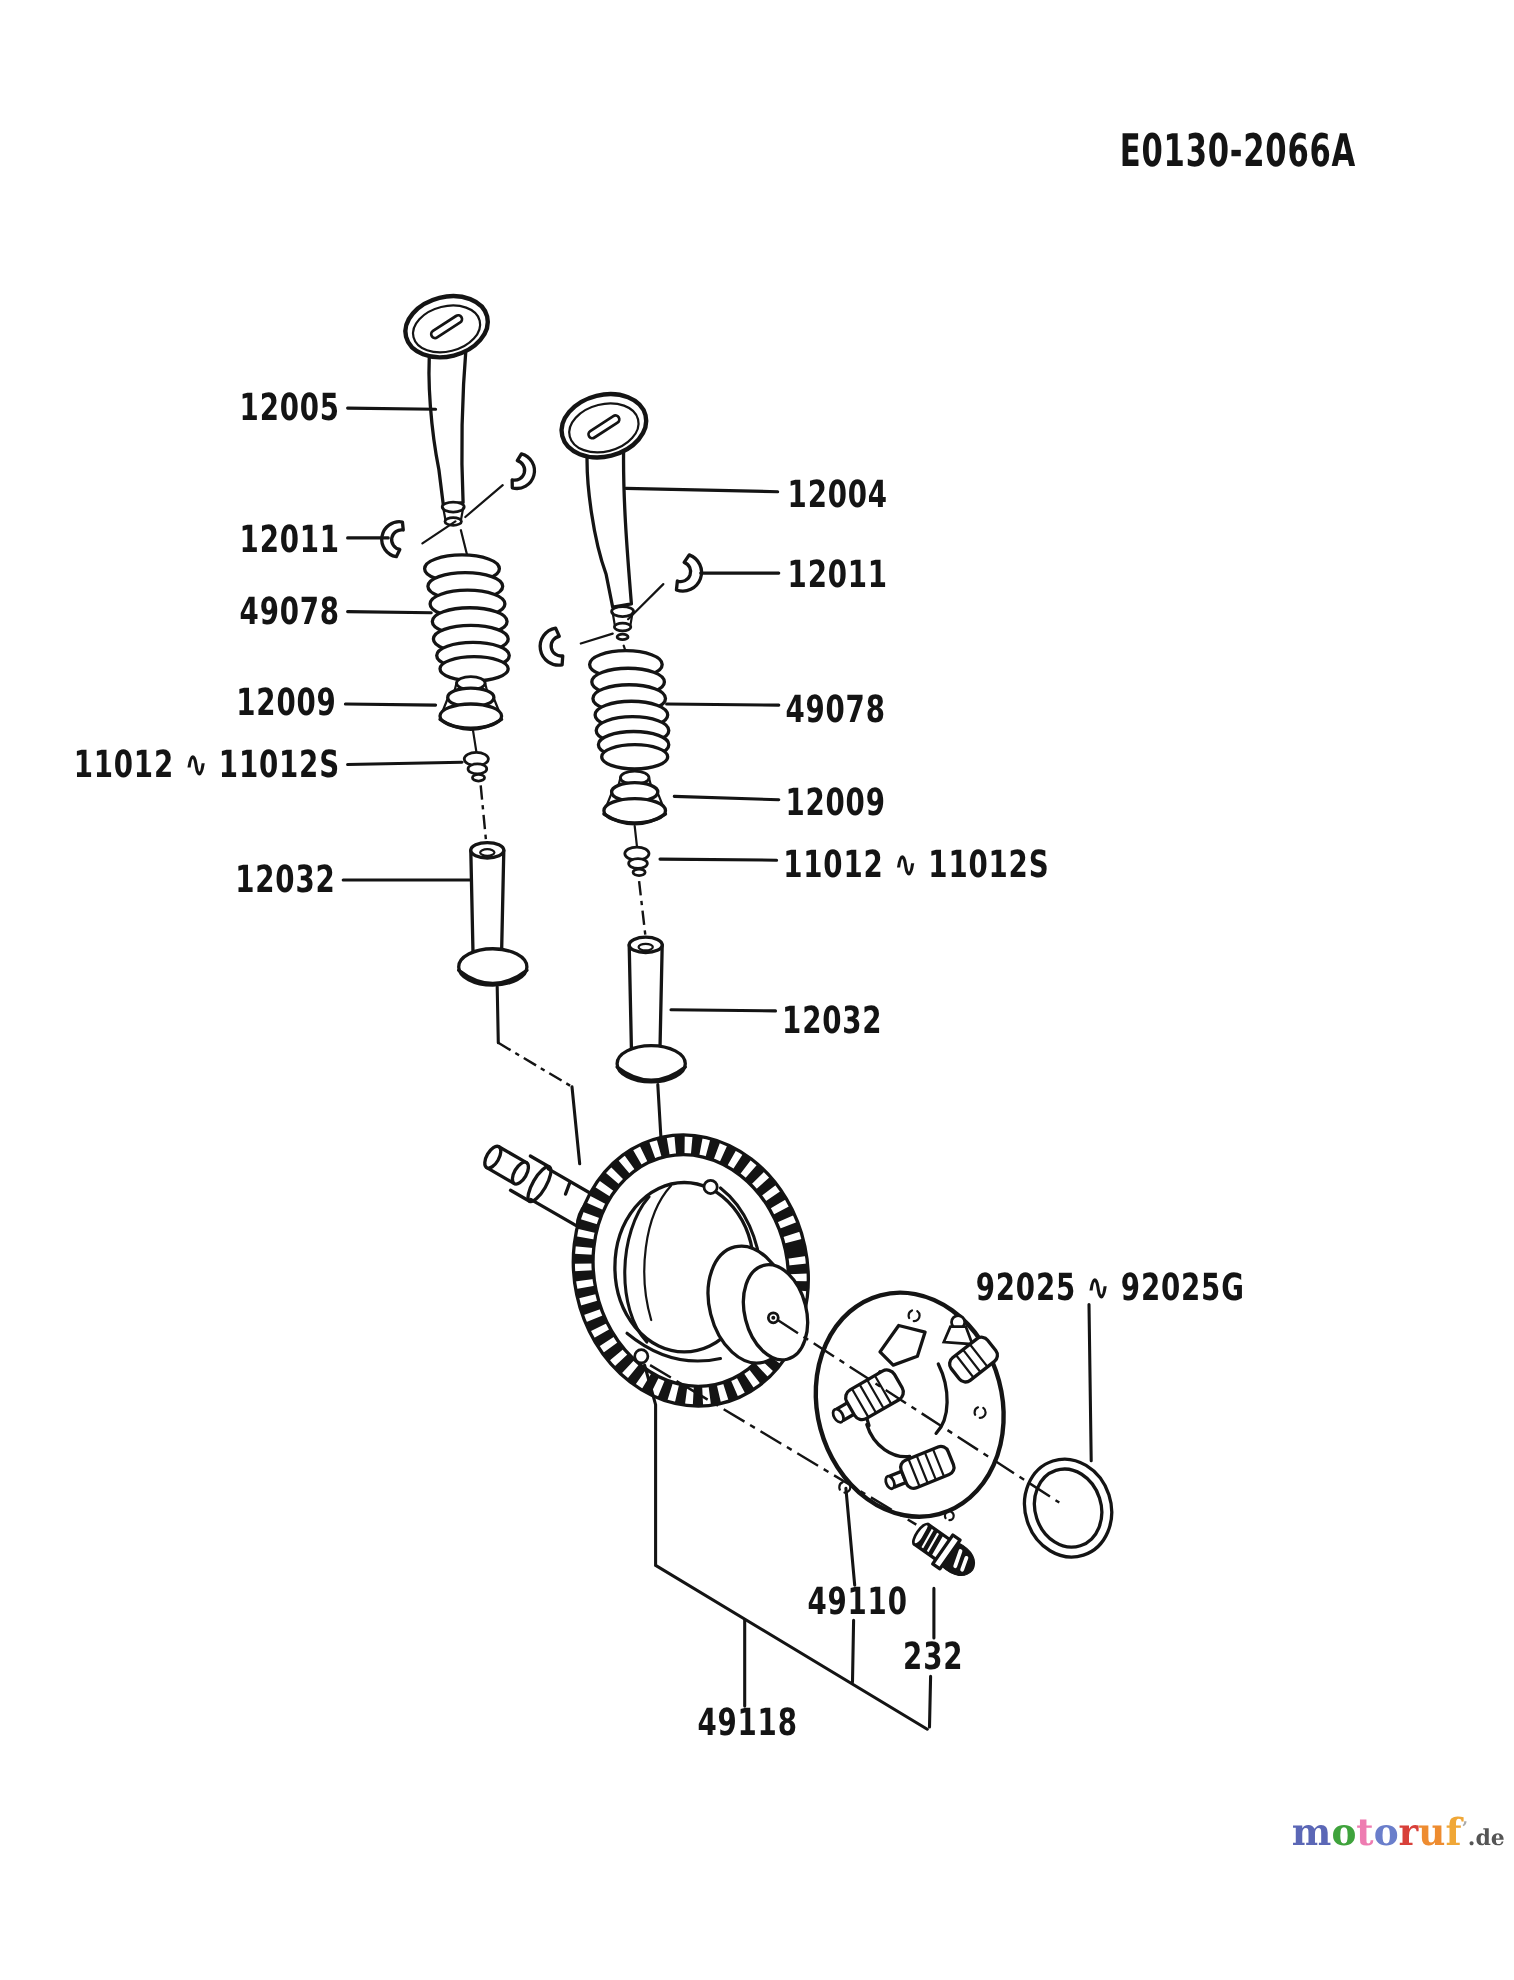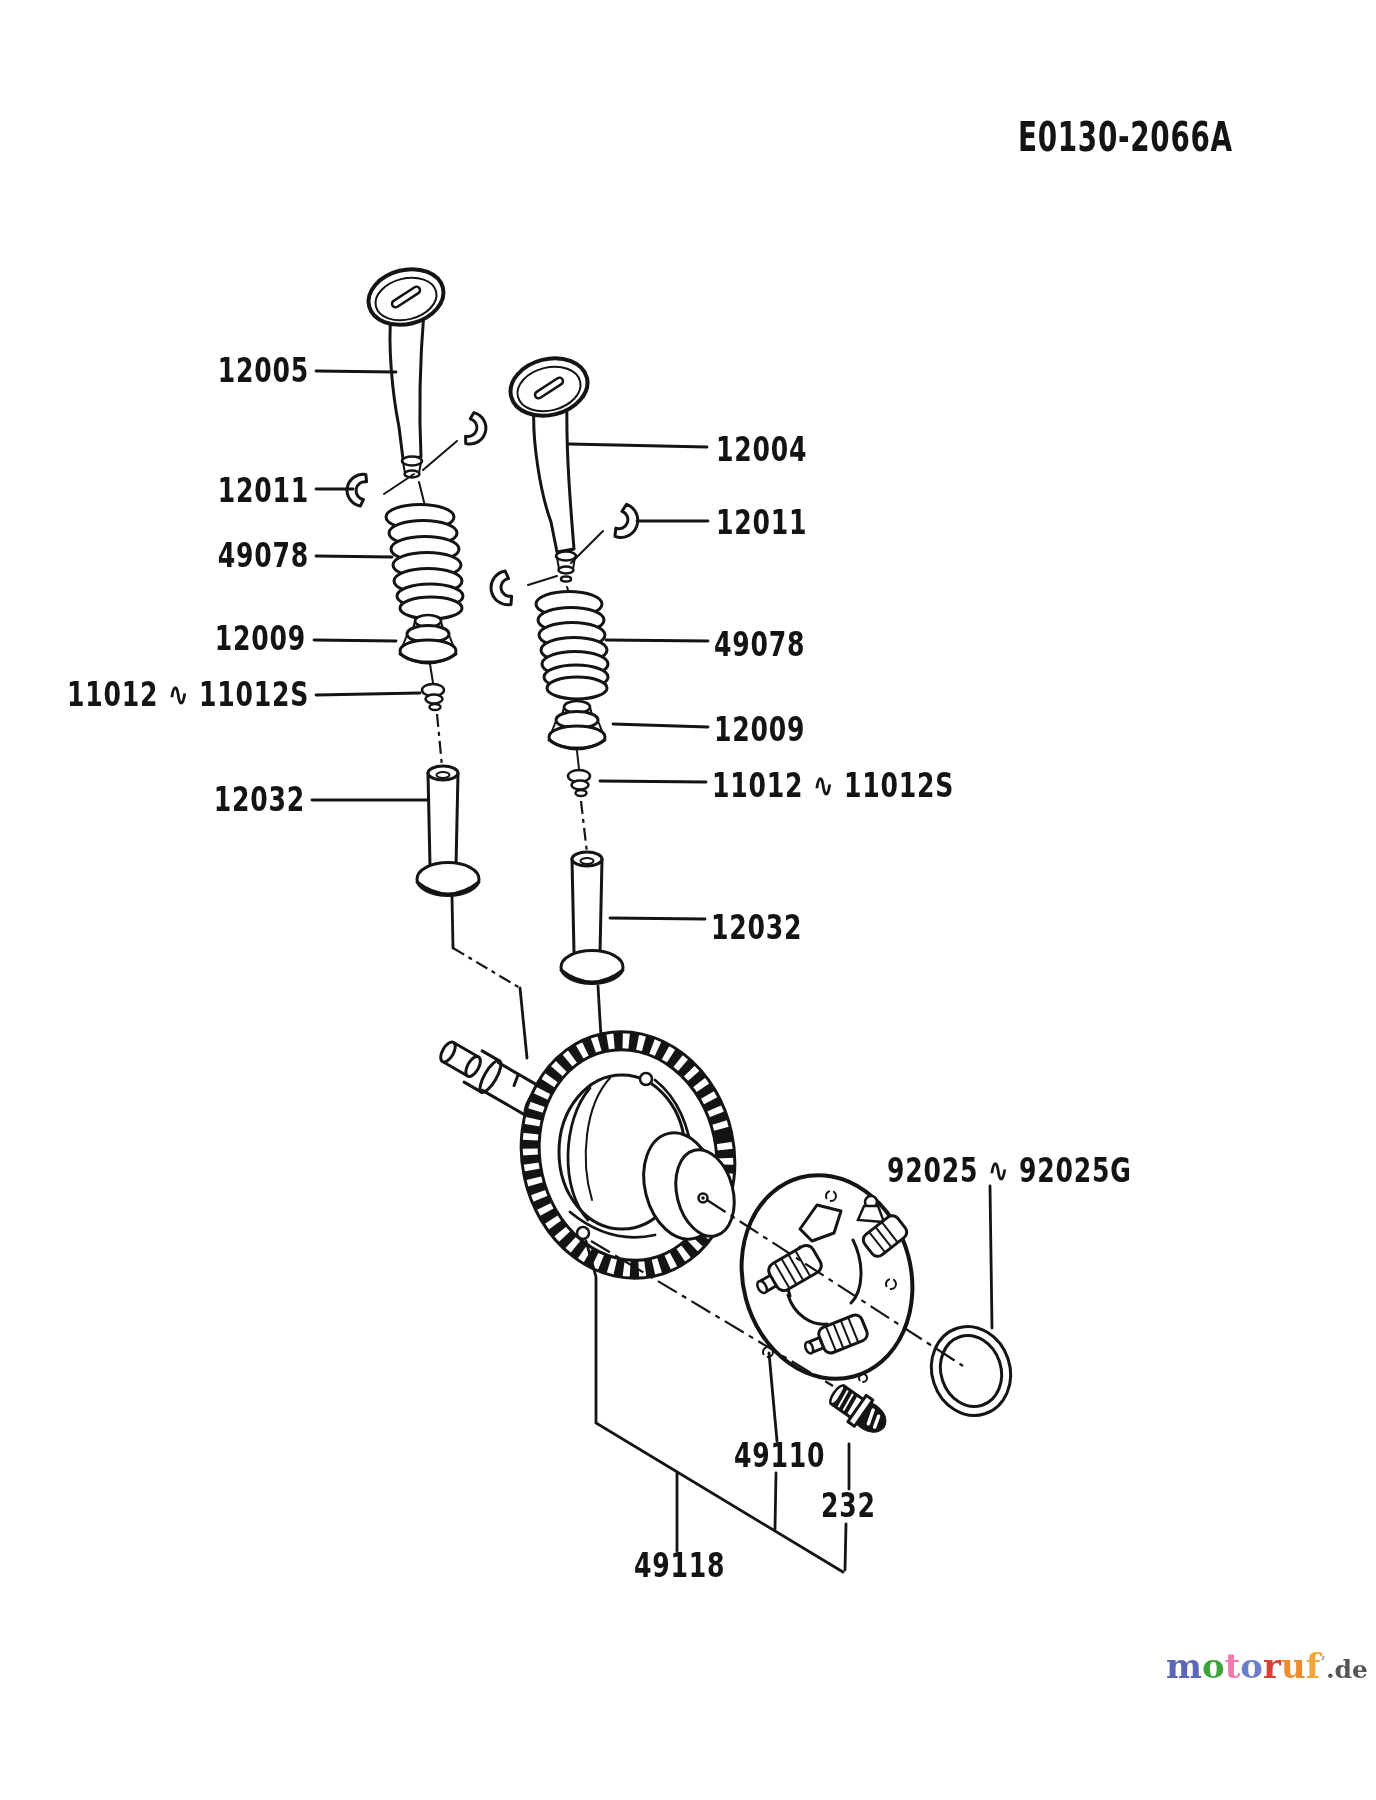--- a/index.html
+++ b/index.html
@@ -16,21 +16,21 @@
   .dd{fill:none;stroke:#141414;stroke-width:2.2;stroke-dasharray:22 6 5 6;}
   .ds{fill:none;stroke:#141414;stroke-width:2.2;stroke-dasharray:13 5 4 5;}
   .teeth{fill:none;stroke:#141414;stroke-width:17;stroke-dasharray:8.5 6.5;}
   .pn{font-family:"DejaVu Sans",sans-serif;font-weight:bold;font-size:34px;
       letter-spacing:1px;fill:#141414;}
   .code{font-family:"DejaVu Sans",sans-serif;font-weight:bold;font-size:41px;
       letter-spacing:1px;fill:#141414;}
   
   #watermark{position:absolute;right:8px;bottom:6px;
       font-family:"DejaVu Serif",serif;font-weight:bold;font-size:34px;line-height:1;}
-  #watermark .suffix{font-size:25px;font-weight:bold;}
+  #watermark .suffix{font-size:20px;font-weight:bold;}
   #watermark .tick{font-size:16px;vertical-align:10px;}
 </style>
 </head>
 <body>
 
 <div id="stage">
 <svg width="1376" height="1800" viewBox="0 0 1376 1800">
 
   <g>
     <path class="wh" d="M 391,315 C 388,345 392,392 399,427 L 403,459 L 421,457

